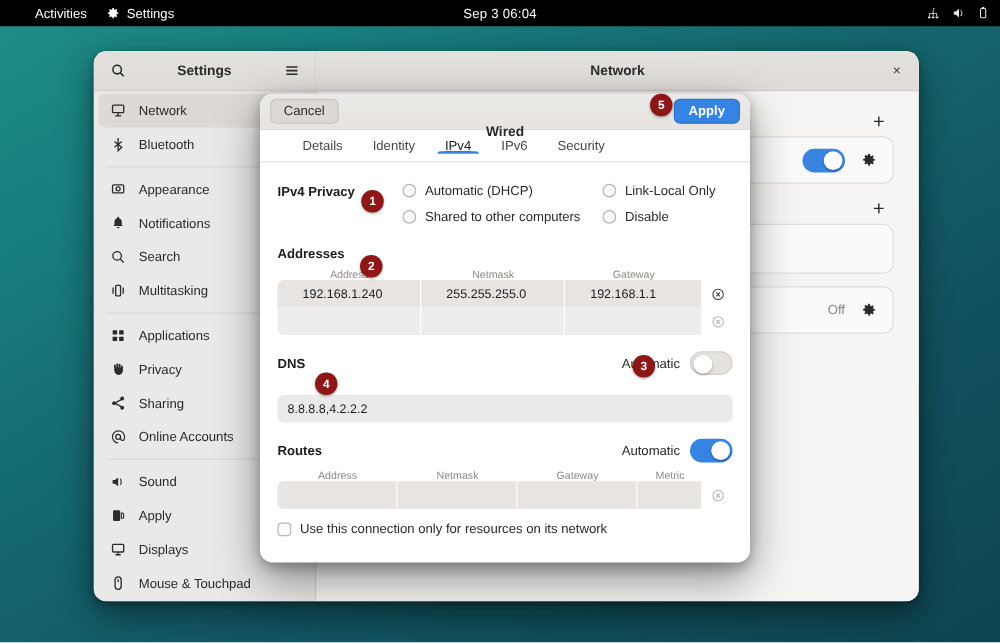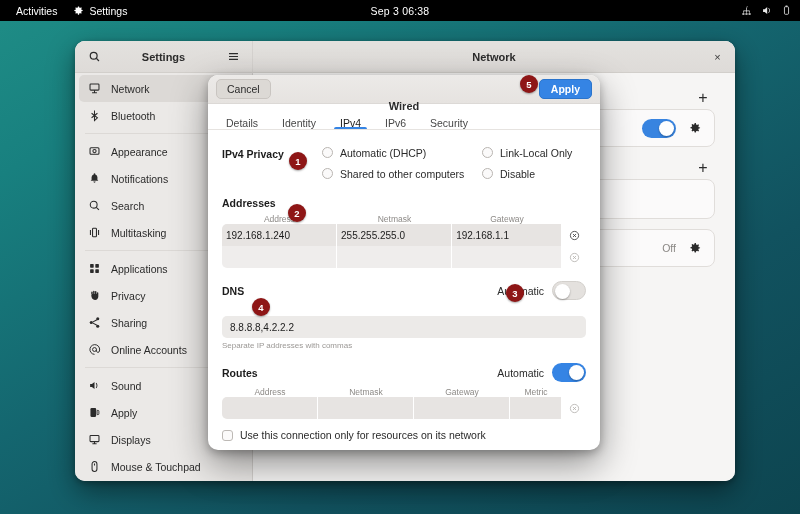--- a/index.html
+++ b/index.html
@@ -17,21 +17,21 @@
   
   #topbar {
     position: absolute; top: 0; left: 0;
     width: 800px; height: 21px;
     background: #000;
     display: flex; align-items: center;
     color: #e8e8e8;
     font-size: 10.5px;
     z-index: 50;
   }
-  .tb-left { display: flex; align-items: center; gap: 0px; padding-left: 8px; }
+  .tb-left { display: flex; align-items: center; gap: 0px; padding-left: 20px; }
   .tb-item { padding: 2px 8px; border-radius: 4px; display: flex; align-items: center; gap: 5px; color: #ffffff; font-size: 10.5px; }
   .tb-center {
     position: absolute; left: 0; right: 0; top: 0; height: 21px;
     display: flex; align-items: center; justify-content: center;
     pointer-events: none;
   }
   .tb-clock { font-size: 10.5px; color: #fff; letter-spacing: .2px; }
   .tb-right { position: absolute; right: 8px; top: 0; height: 21px; display: flex; align-items: center; gap: 9px; }
   .tb-right svg { display: block; }
   .gear-top { width: 11px; height: 11px; display:inline-block; }
@@ -144,22 +144,22 @@
   #dlg-apply {
     position: absolute; right: 8px;
     font-size: 10.5px; color: #fff; font-weight: bold;
     background: #3584e4;
     border: 1px solid #2a74cc;
     border-radius: 5px;
     padding: 3px 11px;
   }
   #dlg-tabs {
     height: 26px;
-    display: flex; align-items: flex-end;
-    padding: 0 8px;
+    display: flex; align-items: center;
+    padding: 0 24px;
     background: #fff;
     border-bottom: 1px solid #e6e3e0;
     gap: 4px;
   }
   .dlg-tab {
     display: flex; align-items: center;
     padding: 0 10px;
     font-size: 10.5px; color: #474747;
     position: relative;
   }
@@ -191,21 +191,21 @@
   .sec-head { display: flex; align-items: center; gap: 8px; margin-top: 13px; }
   .sec-head.with-right { justify-content: space-between; }
   .right-toggle-group { display: flex; align-items: center; gap: 8px; }
 
   .table-head { display: flex; margin-top: 5px; }
   .th { font-size: 8.5px; color: #8d8a87; text-align: center; }
   .grid-row { display: flex; gap: 1px; align-items: stretch; }
   .cell {
     height: 22px; background: #eceae8;
     display: flex; align-items: center;
-    padding: 0 4px;
+    padding: 0 20px;
     font-size: 10px; color: #1c1c1c;
   }
   .cell.empty { background: #efedec; }
   .grid-row.r1 .cell { background: #e7e4e2; }
   .grid-row.r1 .cell:first-child { border-radius: 5px 0 0 0; }
   .grid-row.r2 .cell:first-child { border-radius: 0 0 0 5px; }
   .del-btn {
     width: 24px; display: flex; align-items: center; justify-content: center;
     color: #3a3a3a;
   }
@@ -253,21 +253,21 @@
         <span class="gear-top">
           <svg viewBox="0 0 16 16" width="11" height="11" fill="#ffffff">
               <path d="M8 5.2a2.8 2.8 0 100 5.6 2.8 2.8 0 000-5.6zm0 4.3a1.5 1.5 0 110-3 1.5 1.5 0 010 3z"></path>
               <path d="M14 8.8V7.2l-1.6-.3a4.7 4.7 0 00-.5-1.2l.9-1.3-1.1-1.1-1.3.9a4.7 4.7 0 00-1.2-.5L8.8 2H7.2l-.3 1.7a4.7 4.7 0 00-1.2.5l-1.3-.9-1.1 1.1.9 1.3a4.7 4.7 0 00-.5 1.2L2 7.2v1.6l1.7.3c.1.4.3.8.5 1.2l-.9 1.3 1.1 1.1 1.3-.9c.4.2.8.4 1.2.5l.3 1.7h1.6l.3-1.7c.4-.1.8-.3 1.2-.5l1.3.9 1.1-1.1-.9-1.3c.2-.4.4-.8.5-1.2L14 8.8z"></path>
             </svg>
         </span>
         <span>Settings</span>
       </div>
     </div>
     <div class="tb-center">
-      <span class="tb-clock">Sep 3  06:38</span>
+      <span class="tb-clock">Sep 3  06:04</span>
     </div>
     <div class="tb-right">
       <span>
         <svg viewBox="0 0 16 16" width="11" height="11" fill="#e8e8e8">
             <path d="M2 12h3v2H2zM6.5 12h3v2h-3zM11 12h3v2h-3zM7.6 3.2l1.4-1.4.8.8-1.4 1.4zM7.5 4.5h1v6.8h-1z"></path>
             <path d="M3.4 11.3h1v-2.2h7.2v2.2h1V8.1H3.4z"></path>
           </svg>
       </span>
       <span>
         <svg viewBox="0 0 16 16" width="11" height="11" fill="#e8e8e8">
@@ -569,21 +569,20 @@
       <div class="sec-head with-right">
         <span class="sec-label">DNS</span>
         <span class="right-toggle-group">
           <span class="small-label">Automatic</span>
           <span class="toggle off">
               <span class="knob"></span>
             </span>
         </span>
       </div>
       <div class="input-full">8.8.8.8,4.2.2.2</div>
-      <div class="hint">Separate IP addresses with commas</div>
 
       <div class="sec-head with-right">
         <span class="sec-label">Routes</span>
         <span class="right-toggle-group">
           <span class="small-label">Automatic</span>
           <span class="toggle on">
               <span class="knob"></span>
             </span>
         </span>
       </div>

